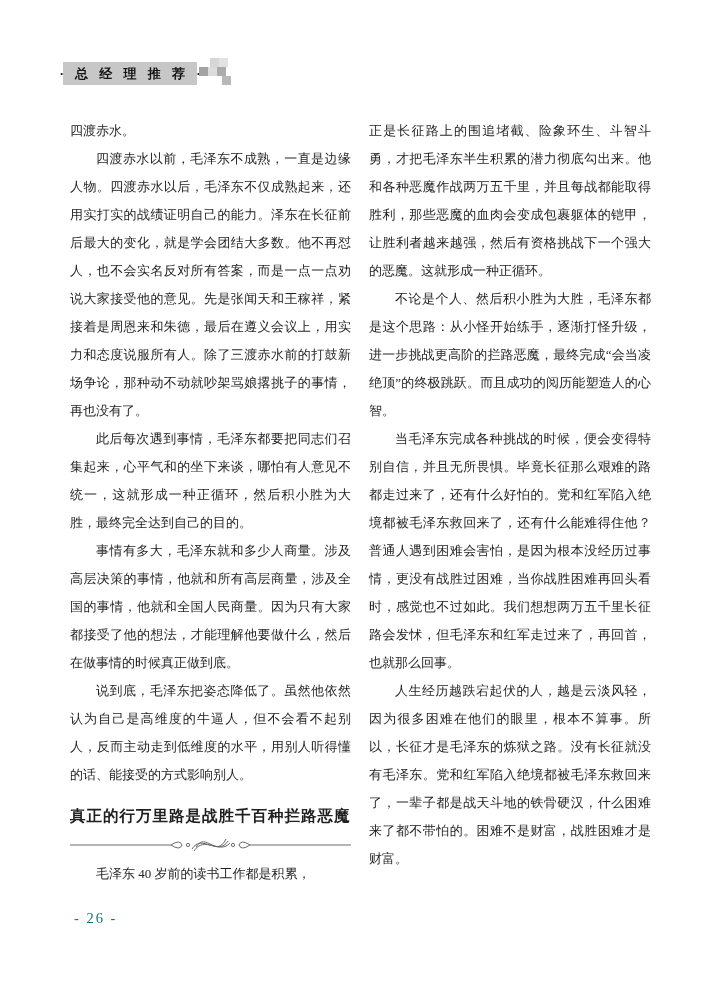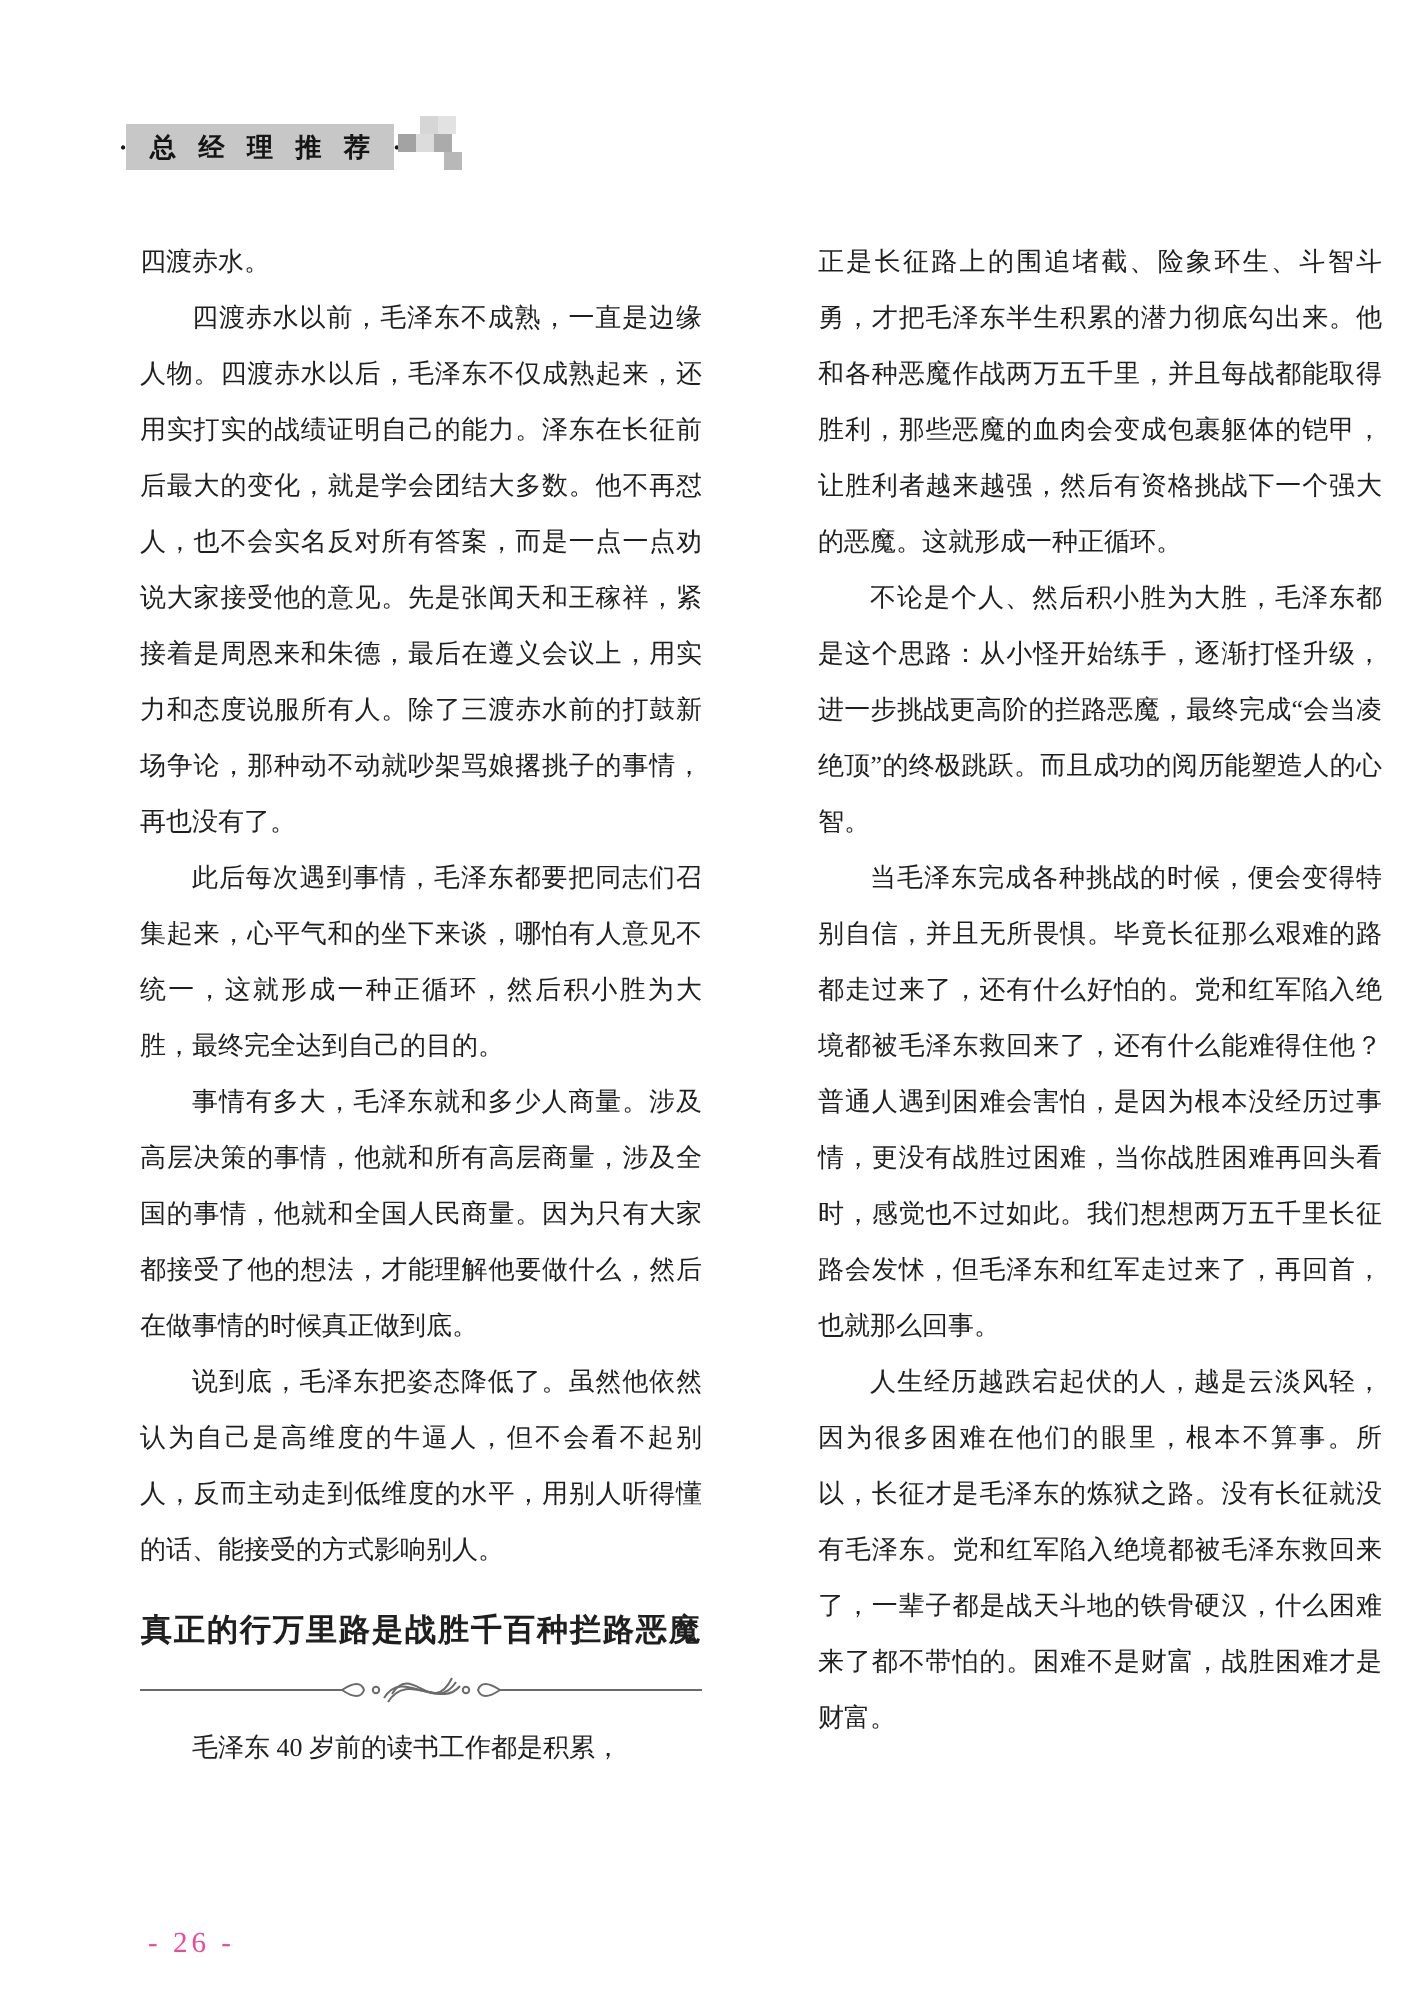--- a/index.html
+++ b/index.html
@@ -38,48 +38,48 @@
   .checkerboard {
     position: absolute;
     left: 199px;
     top: 58px;
   }
   .column {
     position: absolute;
     top: 117px;
   }
   .col-left  { left: 70px;  width: 281px; }
-  .col-right { left: 369px; width: 282px; margin-left: 40px; }
+  .col-right { left: 369px; width: 282px; }
   .column p {
     margin: 0;
     font-size: 13px;
     line-height: 28px;
     text-align: justify;
     text-justify: inter-ideograph;
   }
   .indent { text-indent: 2em; font-family: Liberation Serif, serif; }
   .section-heading {
     margin: 13px 0 0 0;
     font-size: 15.5px;
     line-height: 28px;
-    text-align: right;
+    text-align: left;
     letter-spacing: 1px;
   }
   .divider {
     display: block;
     margin: 7px auto 0 auto;
   }
   .after-divider { margin-top: 7px !important; }
   .page-number {
     position: absolute;
     left: 74px;
-    top: 964px;
+    top: 910px;
     font-size: 14.5px;
     letter-spacing: 2px;
-    color: #ec4899;
+    color: #0f766e;
   }
 </style>
 </head>
 <body>
 
 <div class="page">
 
   <div class="header-bar">
     <span class="header-title">· 总 经 理 推 荐 ·</span>
   </div>

